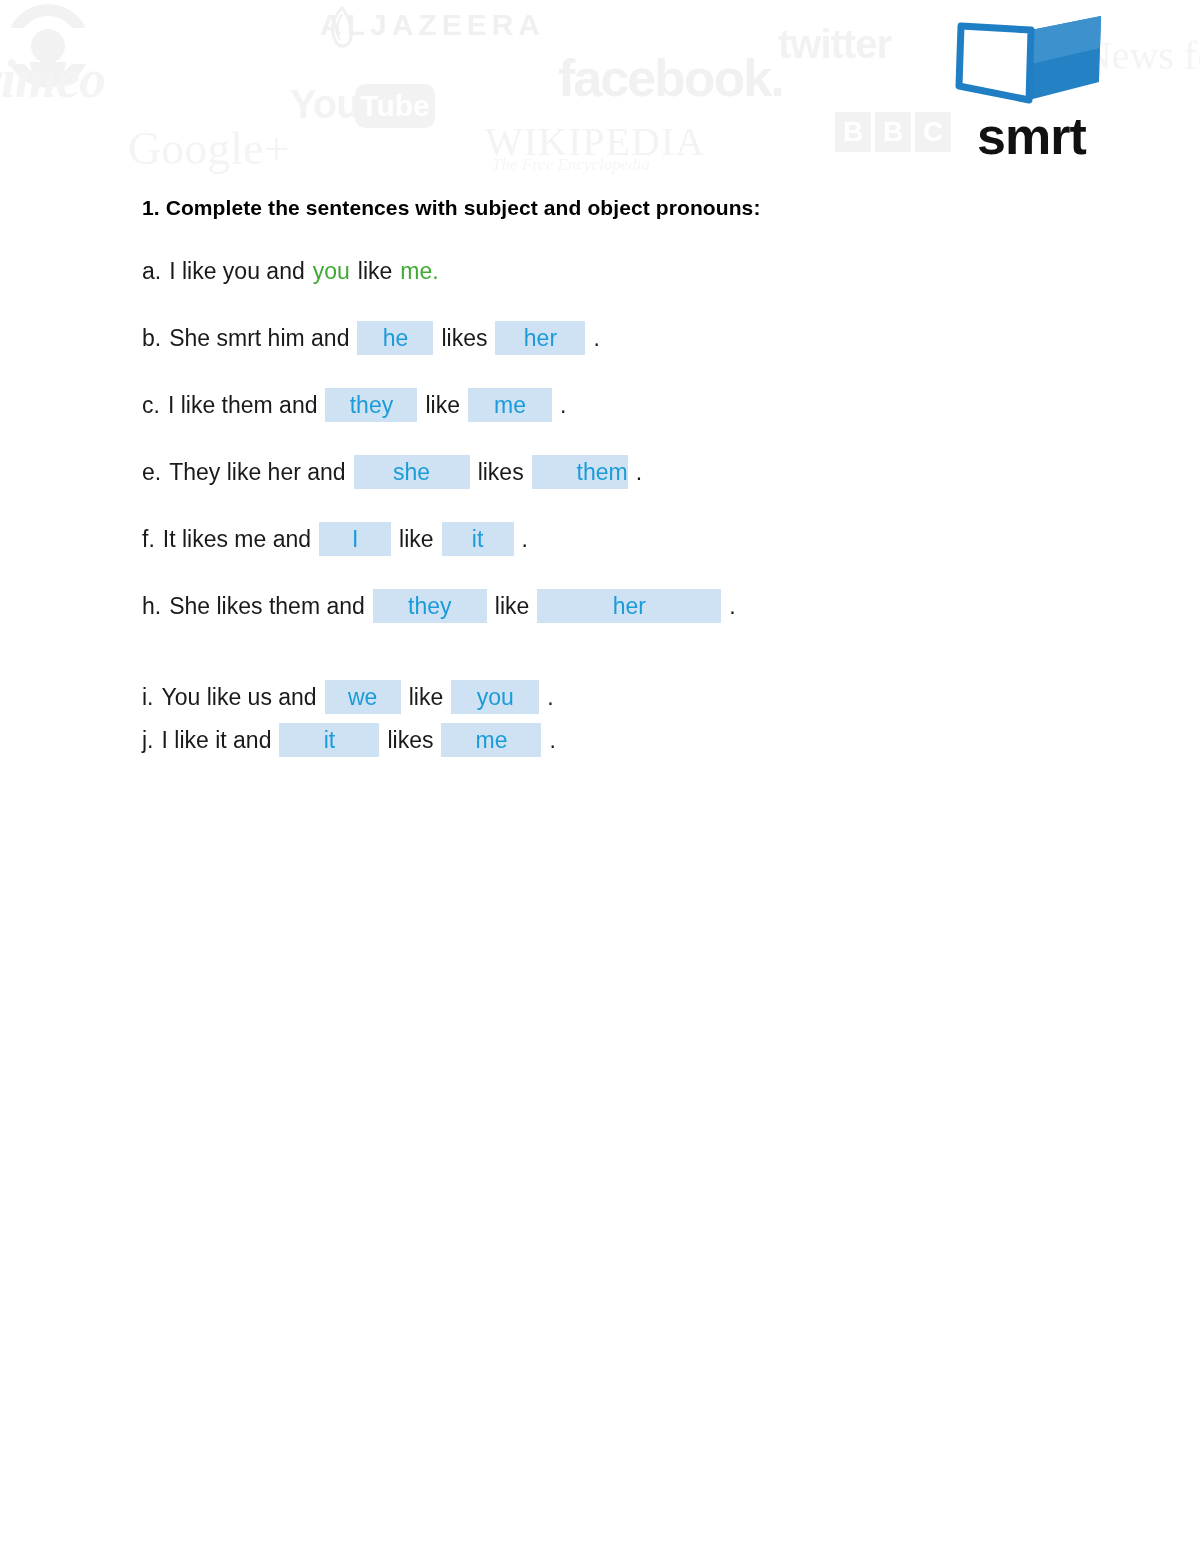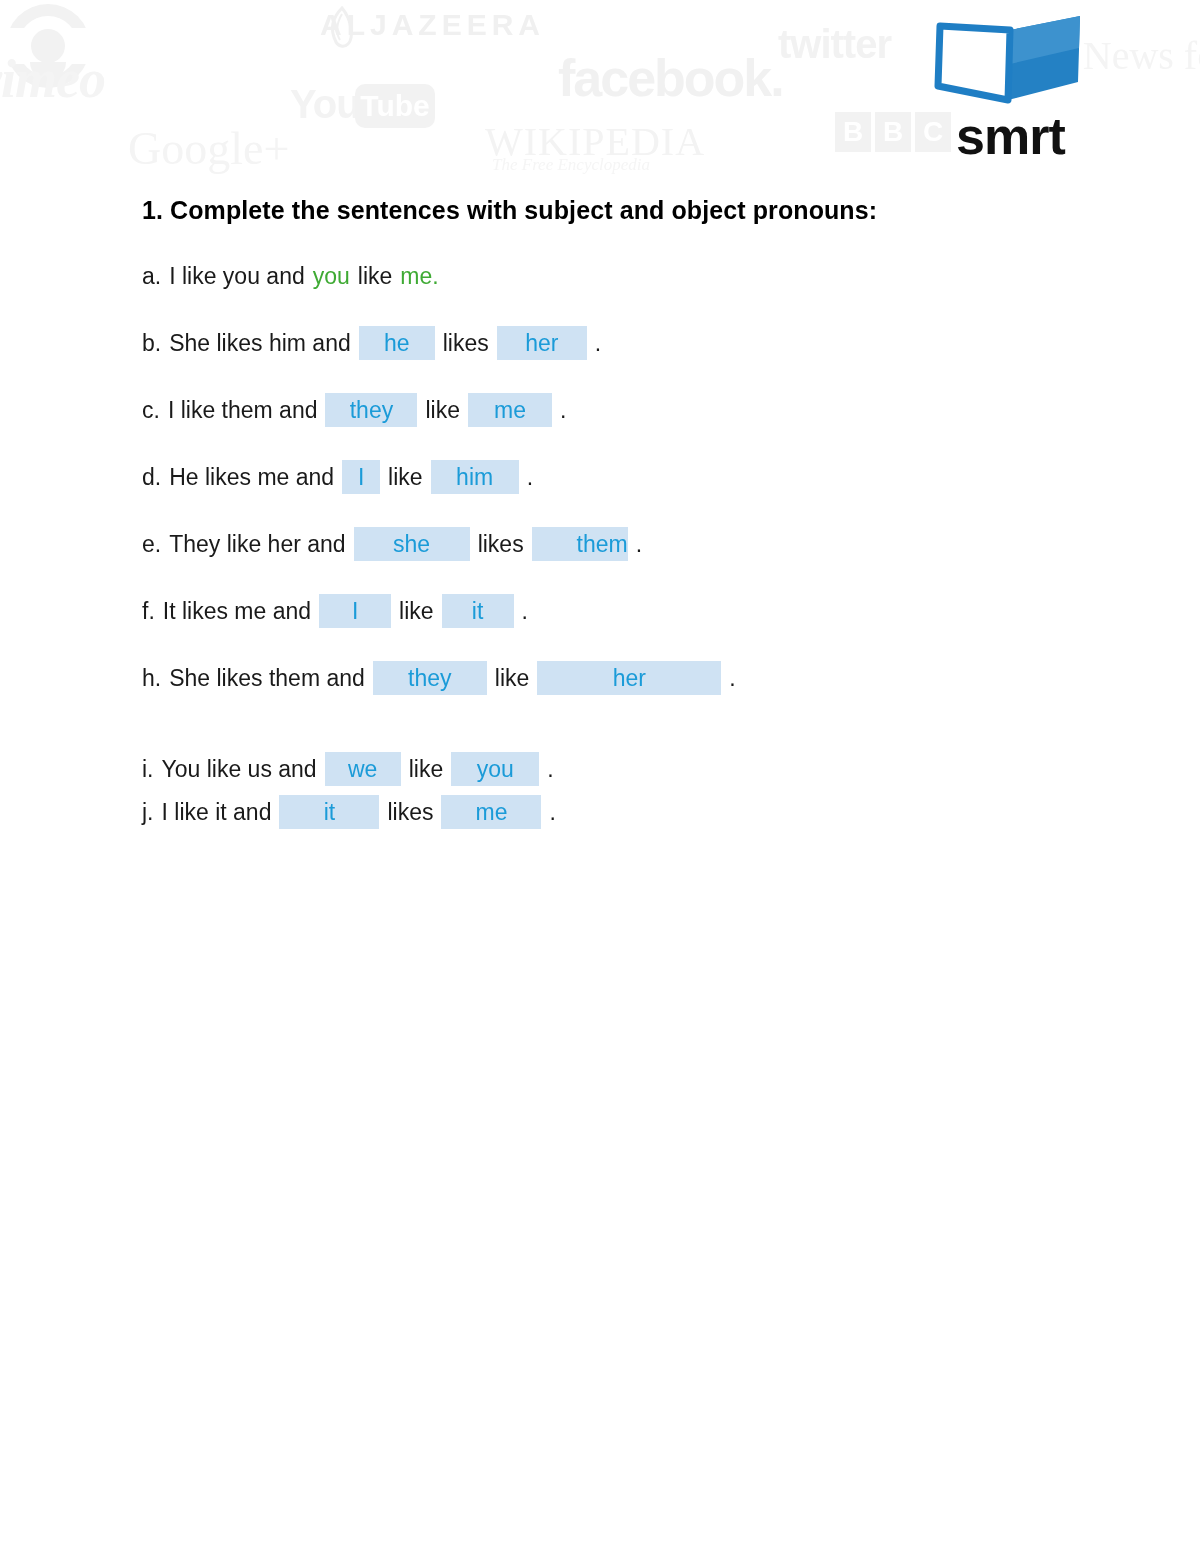--- a/index.html
+++ b/index.html
@@ -145,21 +145,21 @@
     font-style: normal;
     font-size: 28px;
     font-weight: bold;
     text-align: center;
     line-height: 40px;
   }
 
   
   .smrt-logo {
     position: absolute;
-    left: 928px; top: 8px;
+    left: 949px; top: 8px;
     width: 160px; height: 155px;
   }
   .smrt-book { position: absolute; top: 0; left: 0; }
   .smrt-word {
     position: absolute;
     left: 28px; top: 98px;
     font-size: 52px;
     font-weight: bold;
     color: #111111;
     letter-spacing: -1px;
@@ -168,21 +168,21 @@
 
   
   .content {
     position: absolute;
     left: 142px;
     top: 196px;
     width: 960px;
   }
 
   .q-heading {
-    font-size: 25px;
+    font-size: 21px;
     font-weight: bold;
     color: #000000;
     letter-spacing: 0.1px;
     margin-bottom: 34px;
   }
 
   .sentence {
     font-size: 23px;
     color: #1a1a1a;
     line-height: 34px;
@@ -267,23 +267,22 @@
     </svg>
     <div class="smrt-word">smrt</div>
   </div>
 
   <div class="content">
 
     <div class="q-heading">1. Complete the sentences with subject and object pronouns:</div>
 
     <div id="sentence-list">
         <div class="sentence"><span class="label">a.</span><span class="sp"></span><span class="txt">I like you and</span><span class="sp"></span><span class="green">you</span><span class="sp"></span><span class="txt">like</span><span class="sp"></span><span class="green">me</span><span class="green">.</span></div>
-        <div class="sentence"><span class="label">b.</span><span class="sp"></span><span class="txt">She likes him and</span><span class="sp"></span><span class="ans" style="width: 76px;">he</span><span class="sp"></span><span class="txt">likes</span><span class="sp"></span><span class="ans" style="width: 90px;">her</span><span class="sp"></span><span class="txt">.</span></div>
+        <div class="sentence"><span class="label">b.</span><span class="sp"></span><span class="txt">She smrt him and</span><span class="sp"></span><span class="ans" style="width: 76px;">he</span><span class="sp"></span><span class="txt">likes</span><span class="sp"></span><span class="ans" style="width: 90px;">her</span><span class="sp"></span><span class="txt">.</span></div>
         <div class="sentence"><span class="label">c.</span><span class="sp"></span><span class="txt">I like them and</span><span class="sp"></span><span class="ans" style="width: 92px;">they</span><span class="sp"></span><span class="txt">like</span><span class="sp"></span><span class="ans" style="width: 84px;">me</span><span class="sp"></span><span class="txt">.</span></div>
-        <div class="sentence"><span class="label">d.</span><span class="sp"></span><span class="txt">He likes me and</span><span class="sp"></span><span class="ans" style="width: 38px;">I</span><span class="sp"></span><span class="txt">like</span><span class="sp"></span><span class="ans" style="width: 88px;">him</span><span class="sp"></span><span class="txt">.</span></div>
         <div class="sentence"><span class="label">e.</span><span class="sp"></span><span class="txt">They like her and</span><span class="sp"></span><span class="ans" style="width: 116px;">she</span><span class="sp"></span><span class="txt">likes</span><span class="sp"></span><span class="ans" style="width: 96px; text-align: right;">them</span><span class="sp"></span><span class="txt">.</span></div>
         <div class="sentence"><span class="label">f.</span><span class="sp"></span><span class="txt">It likes me and</span><span class="sp"></span><span class="ans" style="width: 72px;">I</span><span class="sp"></span><span class="txt">like</span><span class="sp"></span><span class="ans" style="width: 72px;">it</span><span class="sp"></span><span class="txt">.</span></div>
         <div class="sentence"><span class="label">h.</span><span class="sp"></span><span class="txt">She likes them and</span><span class="sp"></span><span class="ans" style="width: 114px;">they</span><span class="sp"></span><span class="txt">like</span><span class="sp"></span><span class="ans" style="width: 184px;">her</span><span class="sp"></span><span class="txt">.</span></div>
         <div class="sentence"><span class="label">i.</span><span class="sp"></span><span class="txt">You like us and</span><span class="sp"></span><span class="ans" style="width: 76px; margin-top: 24px;">we</span><span class="sp"></span><span class="txt">like</span><span class="sp"></span><span class="ans" style="width: 88px;">you</span><span class="sp"></span><span class="txt">.</span></div>
         <div class="sentence"><span class="label">j.</span><span class="sp"></span><span class="txt">I like it and</span><span class="sp"></span><span class="ans" style="width: 100px;">it</span><span class="sp"></span><span class="txt">likes</span><span class="sp"></span><span class="ans" style="width: 100px;">me</span><span class="sp"></span><span class="txt">.</span></div>
       </div>
 
   </div>
 </div>
 

